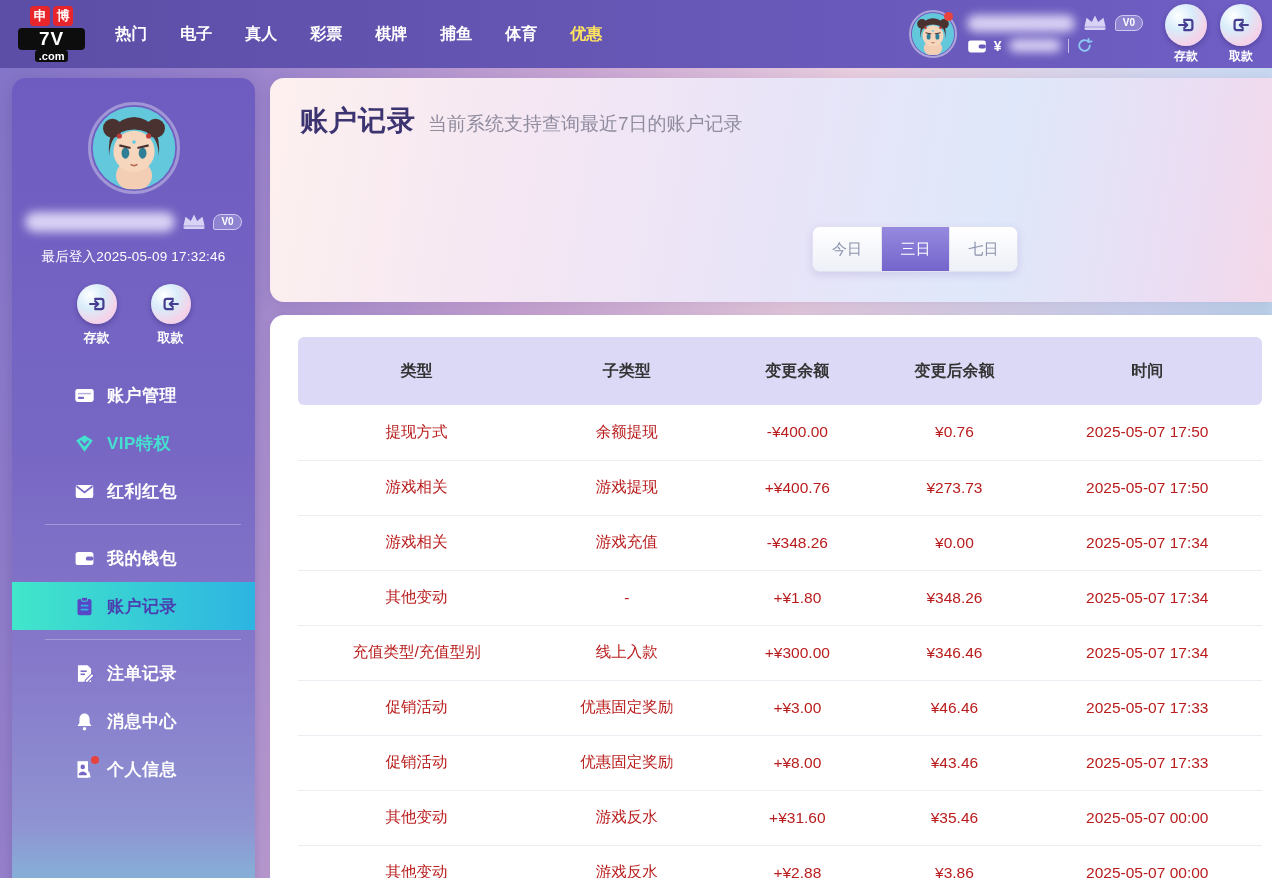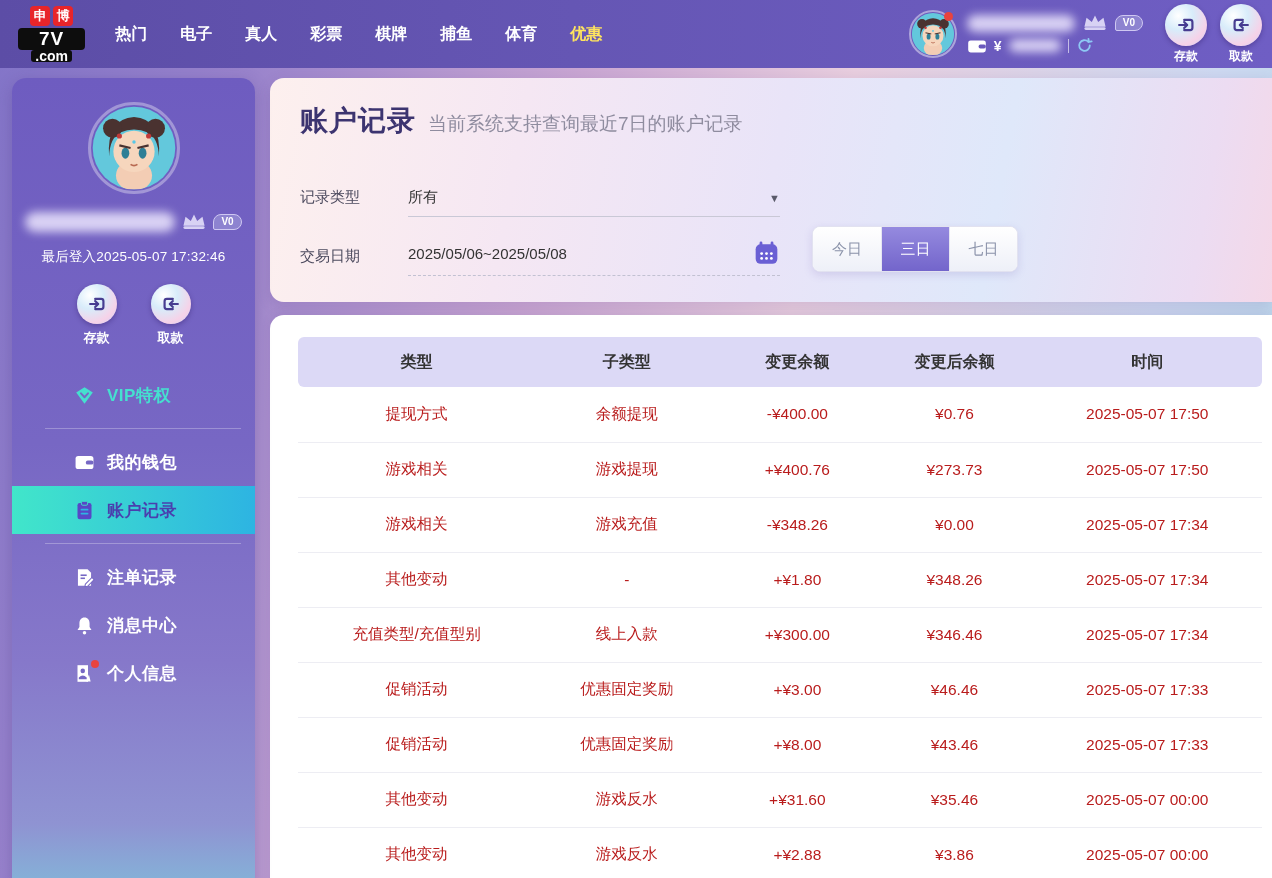--- a/index.html
+++ b/index.html
@@ -15,21 +15,21 @@
     position:absolute; top:0; left:0; right:0; height:68px;
     background: linear-gradient(90deg,#5c4da6 0%, #6556b4 45%, #6f5ec4 100%);
     display:flex; align-items:center; z-index:10;
   }
   .logo { margin-left:18px; display:flex; flex-direction:column; align-items:center; gap:2px; cursor:pointer; }
   .logo-badges { display:flex; gap:3px; }
   .logo-badge { width:20px; height:20px; background:#e8252a; color:#fff; border-radius:4px;
     font-size:13px; font-weight:bold; display:flex; align-items:center; justify-content:center; }
   .logo-7v { background:#0d0d0d; color:#fff; border-radius:4px; font-weight:bold; font-size:19px;
     line-height:20px; padding:1px 21px; letter-spacing:1px; }
-  .logo-com { background:#0d0d0d; color:#fff; border-radius:3px; font-size:14px; font-weight:bold;
+  .logo-com { background:#0d0d0d; color:#fff; border-radius:3px; font-size:11px; font-weight:bold;
     line-height:10px; padding:1px 4px; margin-top:-2px; }
   .topnav { display:flex; gap:33px; margin-left:30px; }
   .topnav .nav-item { color:#fff; font-size:16px; font-weight:bold; cursor:pointer; white-space:nowrap; }
   .topnav .nav-item.active { color:#ffe45e; }
 
   .top-right { margin-left:auto; display:flex; align-items:center; margin-right:10px; gap:22px; }
   .user-cluster { display:flex; align-items:center; gap:10px; }
   .avatar-sm { width:48px; height:48px; border-radius:50%; position:relative; flex:none;
     border:2px solid rgba(255,255,255,.45); cursor:pointer; }
   .avatar-sm svg { width:100%; height:100%; display:block; border-radius:50%; }
@@ -120,21 +120,21 @@
   .qbtn.active { background:linear-gradient(180deg,#958adf 0%, #7365cb 100%); color:#fff; }
 
   
   .panel-table {
     position:absolute; left:270px; top:315px; right:0; height:600px;
     background:#fff; border-radius:14px 0 0 0;
     box-shadow:0 -2px 10px rgba(90,60,140,.12);
     z-index:4;
   }
   table.rec { border-collapse:collapse; margin:22px 10px 0 28px; width:calc(100% - 38px); table-layout:fixed; }
-  table.rec th { background:#dcd9f6; height:50px; font-size:16px; font-weight:bold; color:#333; }
+  table.rec th { background:#dcd9f6; height:68px; font-size:16px; font-weight:bold; color:#333; }
   table.rec th:first-child { border-radius:6px 0 0 6px; }
   table.rec th:last-child { border-radius:0 6px 6px 0; }
   table.rec td { height:55px; text-align:center; font-size:15.5px; color:#b91c1c; border-bottom:1px solid #ededf3; }
   td.c-amount { color:#e60021; }
   td.c-balance { color:#6059d8; }
   td.c-time { color:#333; }
 </style>
 </head>
 <body>
 
@@ -271,21 +271,21 @@
   <div class="s-name-row">
     <span class="blurpill s-name-blur"></span>
     <span class="crown-ico">
       <svg viewBox="0 0 24 17">
           <path d="M2 12 L4 3.5 L9 7.5 L12 1.5 L15 7.5 L20 3.5 L22 12 Z" fill="#d8d2f4"></path>
           <rect x="2" y="12.5" width="20" height="2.6" rx="1.3" fill="#d8d2f4"></rect>
         </svg>
     </span>
     <span class="v0badge">V0</span>
   </div>
-  <div class="s-login">最后登入2025-05-07 17:32:46</div>
+  <div class="s-login">最后登入2025-05-09 17:32:46</div>
   <div class="s-actions">
     <div class="action">
       <div class="circle">
         <svg viewBox="0 0 24 24" fill="none" stroke="#473d91" stroke-width="2.4" stroke-linecap="round" stroke-linejoin="round">
           <path d="M10 6.5 h6.5 a2.5 2.5 0 0 1 2.5 2.5 v6 a2.5 2.5 0 0 1 -2.5 2.5 H10"></path>
           <path d="M4.5 12 h8.5"></path>
             <path d="M10 8.8 L13.3 12 L10 15.2"></path>
         </svg>
       </div>
       <div class="alabel">存款</div>
@@ -295,28 +295,47 @@
         <svg viewBox="0 0 24 24" fill="none" stroke="#473d91" stroke-width="2.4" stroke-linecap="round" stroke-linejoin="round">
           <path d="M10 6.5 h6.5 a2.5 2.5 0 0 1 2.5 2.5 v6 a2.5 2.5 0 0 1 -2.5 2.5 H10"></path>
           <path d="M4.5 12 h8.5"></path>
             <path d="M10 8.8 L13.3 12 L10 15.2"></path>
         </svg>
       </div>
       <div class="alabel">取款</div>
     </div>
   </div>
   <nav class="menu" id="sidemenu">
+      <div class="menu-item">
+        <span class="m-icon">
+          <svg viewBox="0 0 24 24">
+            <rect x="1.5" y="4.5" width="21" height="15" rx="2.8" fill="currentColor"></rect>
+            <rect x="4.5" y="13.5" width="7" height="2.4" rx="1" fill="#7668c4"></rect>
+            <rect x="4.5" y="9" width="15" height="1.6" fill="#7668c4" opacity=".55"></rect>
+          </svg>
+        </span>
+        <span class="m-label">账户管理</span>
+      </div>
       <div class="menu-item teal">
         <span class="m-icon">
           <svg viewBox="0 0 24 24">
             <path d="M12 2.5 L21.5 8.5 L12 21.5 L2.5 8.5 Z" fill="currentColor"></path>
             <path d="M8 9.5 l4 4.5 l4 -4.5" stroke="#7668c4" stroke-width="2.2" fill="none" stroke-linecap="round" stroke-linejoin="round"></path>
           </svg>
         </span>
         <span class="m-label">VIP特权</span>
+      </div>
+      <div class="menu-item">
+        <span class="m-icon">
+          <svg viewBox="0 0 24 24">
+            <rect x="2" y="4.5" width="20" height="15" rx="2.5" fill="currentColor"></rect>
+            <path d="M3 6 L12 13 L21 6" stroke="#7668c4" stroke-width="2" fill="none"></path>
+          </svg>
+        </span>
+        <span class="m-label">红利红包</span>
       </div>
       <div class="menu-divider"></div>
       <div class="menu-item">
         <span class="m-icon">
           <svg viewBox="0 0 24 24">
             <rect x="1.8" y="4.5" width="20.4" height="15" rx="3" fill="currentColor"></rect>
             <rect x="13.5" y="9.8" width="8.7" height="4.6" rx="2.2" fill="#7668c4"></rect>
           </svg>
         </span>
         <span class="m-label">我的钱包</span>
@@ -365,46 +384,20 @@
         </span>
         <span class="m-label">个人信息</span>
       </div>
     </nav>
 </aside>
 
 <section class="panel-filter">
   <div class="pf-titlerow">
     <span class="pf-title">账户记录</span>
     <span class="pf-subtitle">当前系统支持查询最近7日的账户记录</span>
-  </div>
-  <div class="f-row f-row1">
-    <div class="f-label">记录类型</div>
-    <div class="f-field solid">
-      <span>所有</span>
-      <span class="caret">▼</span>
-    </div>
-  </div>
-  <div class="f-row f-row2">
-    <div class="f-label">交易日期</div>
-    <div class="f-field dashed">
-      <span>2025/05/06~2025/05/08</span>
-      <span class="cal-ico">
-        <svg viewBox="0 0 24 24">
-          <rect x="2" y="4" width="20" height="18" rx="4.5" fill="#6a5fd4"></rect>
-          <rect x="5.6" y="1.4" width="2.6" height="5" rx="1.3" fill="#6a5fd4"></rect>
-          <rect x="15.8" y="1.4" width="2.6" height="5" rx="1.3" fill="#6a5fd4"></rect>
-          <circle cx="7.5" cy="12.5" r="1.3" fill="#fff"></circle>
-            <circle cx="12" cy="12.5" r="1.3" fill="#fff"></circle>
-            <circle cx="16.5" cy="12.5" r="1.3" fill="#fff"></circle>
-          <circle cx="7.5" cy="17" r="1.3" fill="#fff"></circle>
-            <circle cx="12" cy="17" r="1.3" fill="#fff"></circle>
-            <circle cx="16.5" cy="17" r="1.3" fill="#fff"></circle>
-        </svg>
-      </span>
-    </div>
   </div>
   <div class="quick-group" id="quickgroup">
       <div class="qbtn">今日</div>
       <div class="qbtn active">三日</div>
       <div class="qbtn">七日</div>
     </div>
 </section>
 
 <section class="panel-table">
   <table class="rec">

